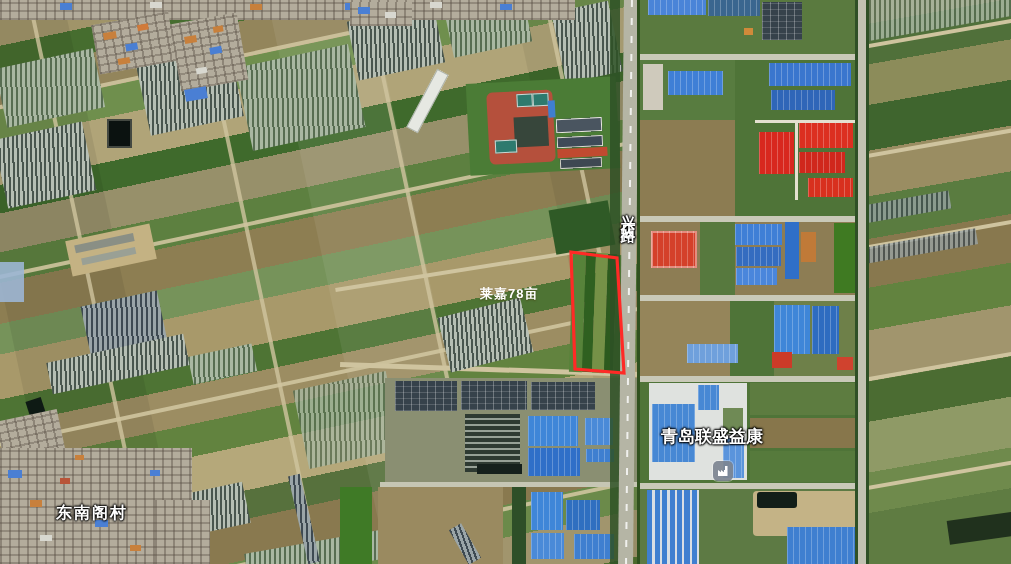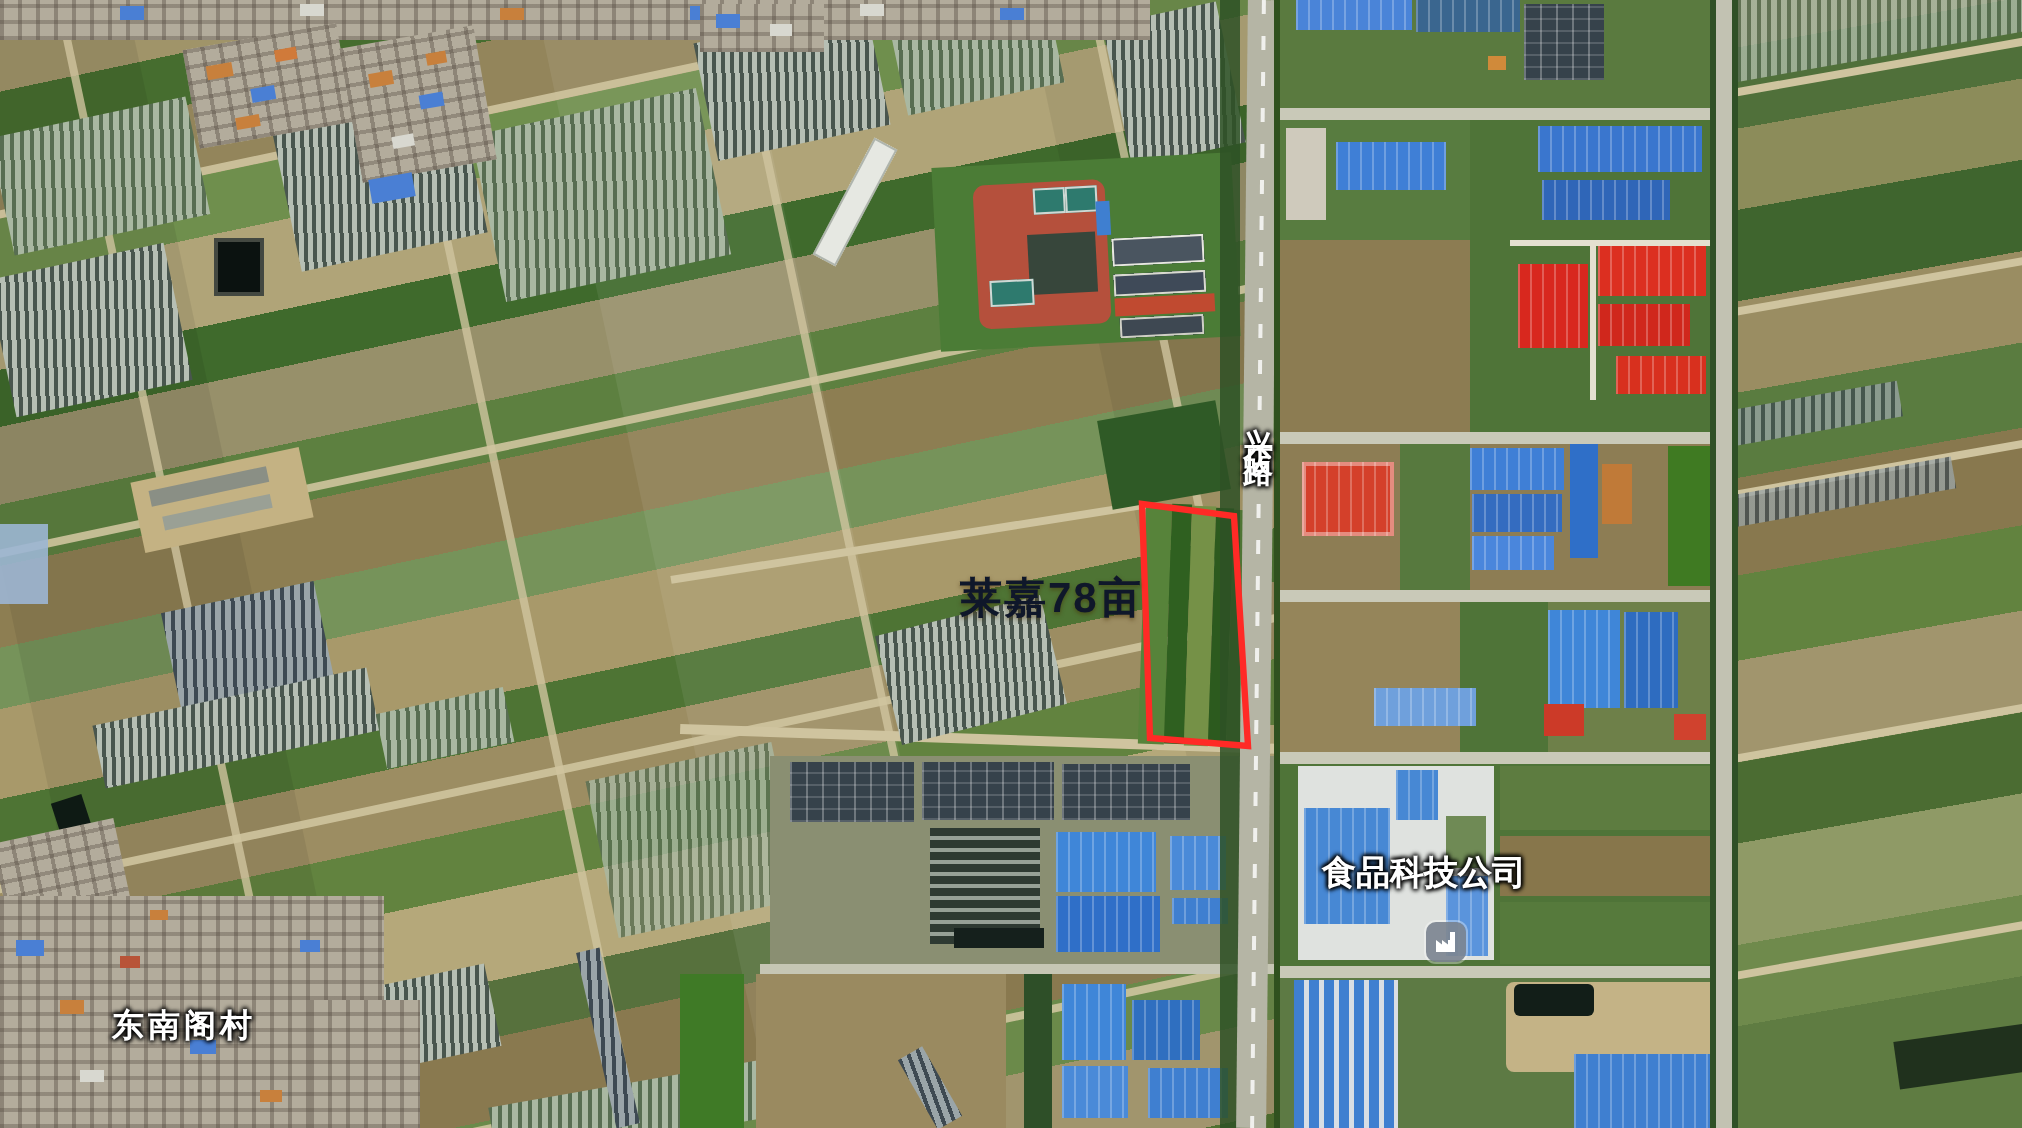--- a/index.html
+++ b/index.html
@@ -251,26 +251,26 @@
 
     <div class="a" style="left:215px;top:0;width:3px;height:564px;background:#2f5026;"></div>
     <div class="a" style="left:218px;top:0;width:8px;height:564px;background:#c2c2b2;"></div>
     <div class="a" style="left:226px;top:0;width:3px;height:564px;background:#2f5026;"></div>
   </div>
 
   <svg class="a" width="1011" height="564" viewBox="0 0 1011 564" style="left:0;top:0;pointer-events:none;">
     <polygon points="571,252 617,258 624,373 575,369" fill="none" stroke="#ff2a26" stroke-width="3.2"></polygon>
   </svg>
 
-  <div class="a" style="left:480px;top:285px;font-size:21px;font-weight:bold;color:#0f172a;letter-spacing:1px;text-shadow:0 1px 2px rgba(70,45,0,.55);">莱嘉78亩</div>
+  <div class="a" style="left:480px;top:285px;font-size:13px;font-weight:bold;color:#ffffff;letter-spacing:1px;text-shadow:0 1px 2px rgba(70,45,0,.55);">莱嘉78亩</div>
 
   <div class="a wlabel" style="left:618px;top:202px;writing-mode:vertical-rl;text-orientation:upright;font-size:15px;letter-spacing:7px;">兴店路</div>
 
   <div class="a" style="left:647px;top:427px;width:130px;text-align:center;">
-    <div class="wlabel" style="font-size:17px;line-height:19px;">食品科技公司</div>
+    <div class="wlabel" style="font-size:17px;line-height:19px;">青岛联盛益康</div>
   </div>
 
   <div class="a" style="left:713px;top:461px;width:20px;height:20px;border-radius:5px;background:rgba(125,133,145,.92);box-shadow:0 0 0 1px rgba(255,255,255,.35);">
     <svg width="20" height="20" viewBox="0 0 20 20">
       <path d="M5 15 V9 l3 2.2 V9 l3 2.2 V9 h1 V5 h2.5 v10 z" fill="#ffffff"></path>
     </svg>
   </div>
 
   <div class="a wlabel" style="left:56px;top:503px;font-size:16px;letter-spacing:2px;">东南阁村</div>
 

